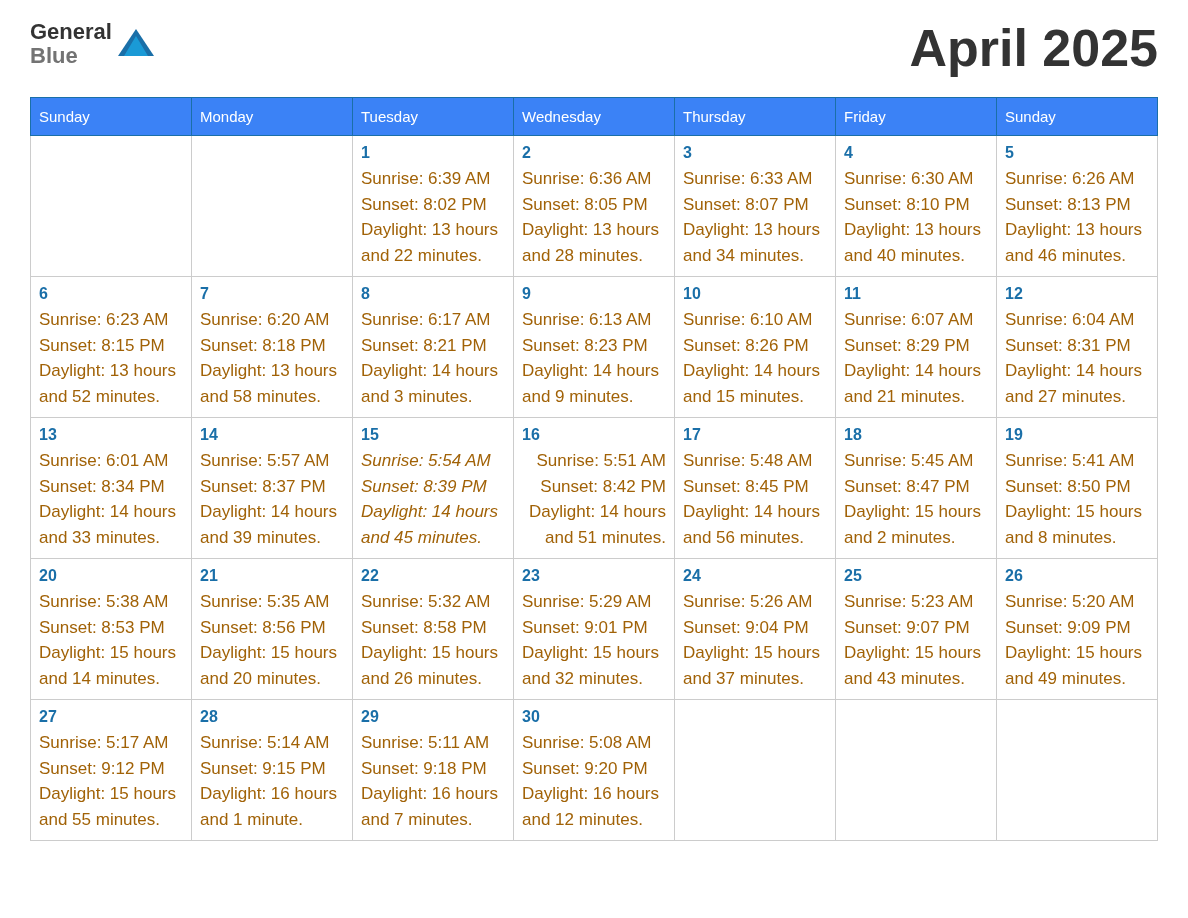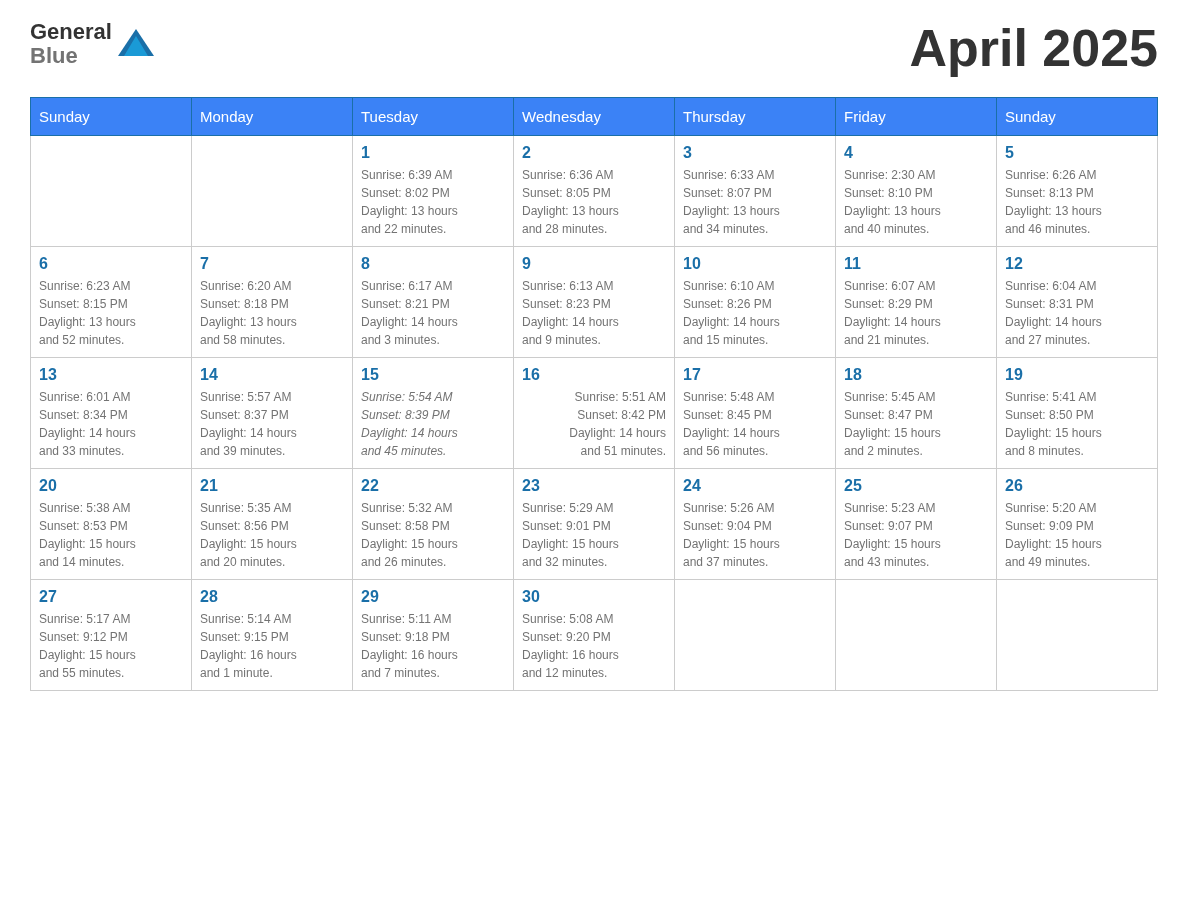--- a/index.html
+++ b/index.html
@@ -71,22 +71,22 @@
       height: 100px;
     }
     .day-num {
       font-size: 16px;
       font-weight: bold;
       color: #1a6fa8;
       display: block;
       margin-bottom: 4px;
     }
     .day-info {
-      color: #737373;
-      font-size: 12px;
+      color: #a16207;
+      font-size: 17px;
       line-height: 1.5;
     }
     tbody tr td:first-child .day-num { color: #1a6fa8; }
     .empty { background: #fff; }
   </style>
 </head>
 <body>
 
 <div class="header">
   <div class="logo">
@@ -137,21 +137,21 @@
         </td>
         <td>
           <span class="day-num">3</span>
           <div class="day-info" style="white-space: pre-line;">Sunrise: 6:33 AM
 Sunset: 8:07 PM
 Daylight: 13 hours
 and 34 minutes.</div>
         </td>
         <td>
           <span class="day-num">4</span>
-          <div class="day-info" style="white-space: pre-line;">Sunrise: 2:30 AM
+          <div class="day-info" style="white-space: pre-line;">Sunrise: 6:30 AM
 Sunset: 8:10 PM
 Daylight: 13 hours
 and 40 minutes.</div>
         </td>
         <td>
           <span class="day-num">5</span>
           <div class="day-info" style="white-space: pre-line;">Sunrise: 6:26 AM
 Sunset: 8:13 PM
 Daylight: 13 hours
 and 46 minutes.</div>

